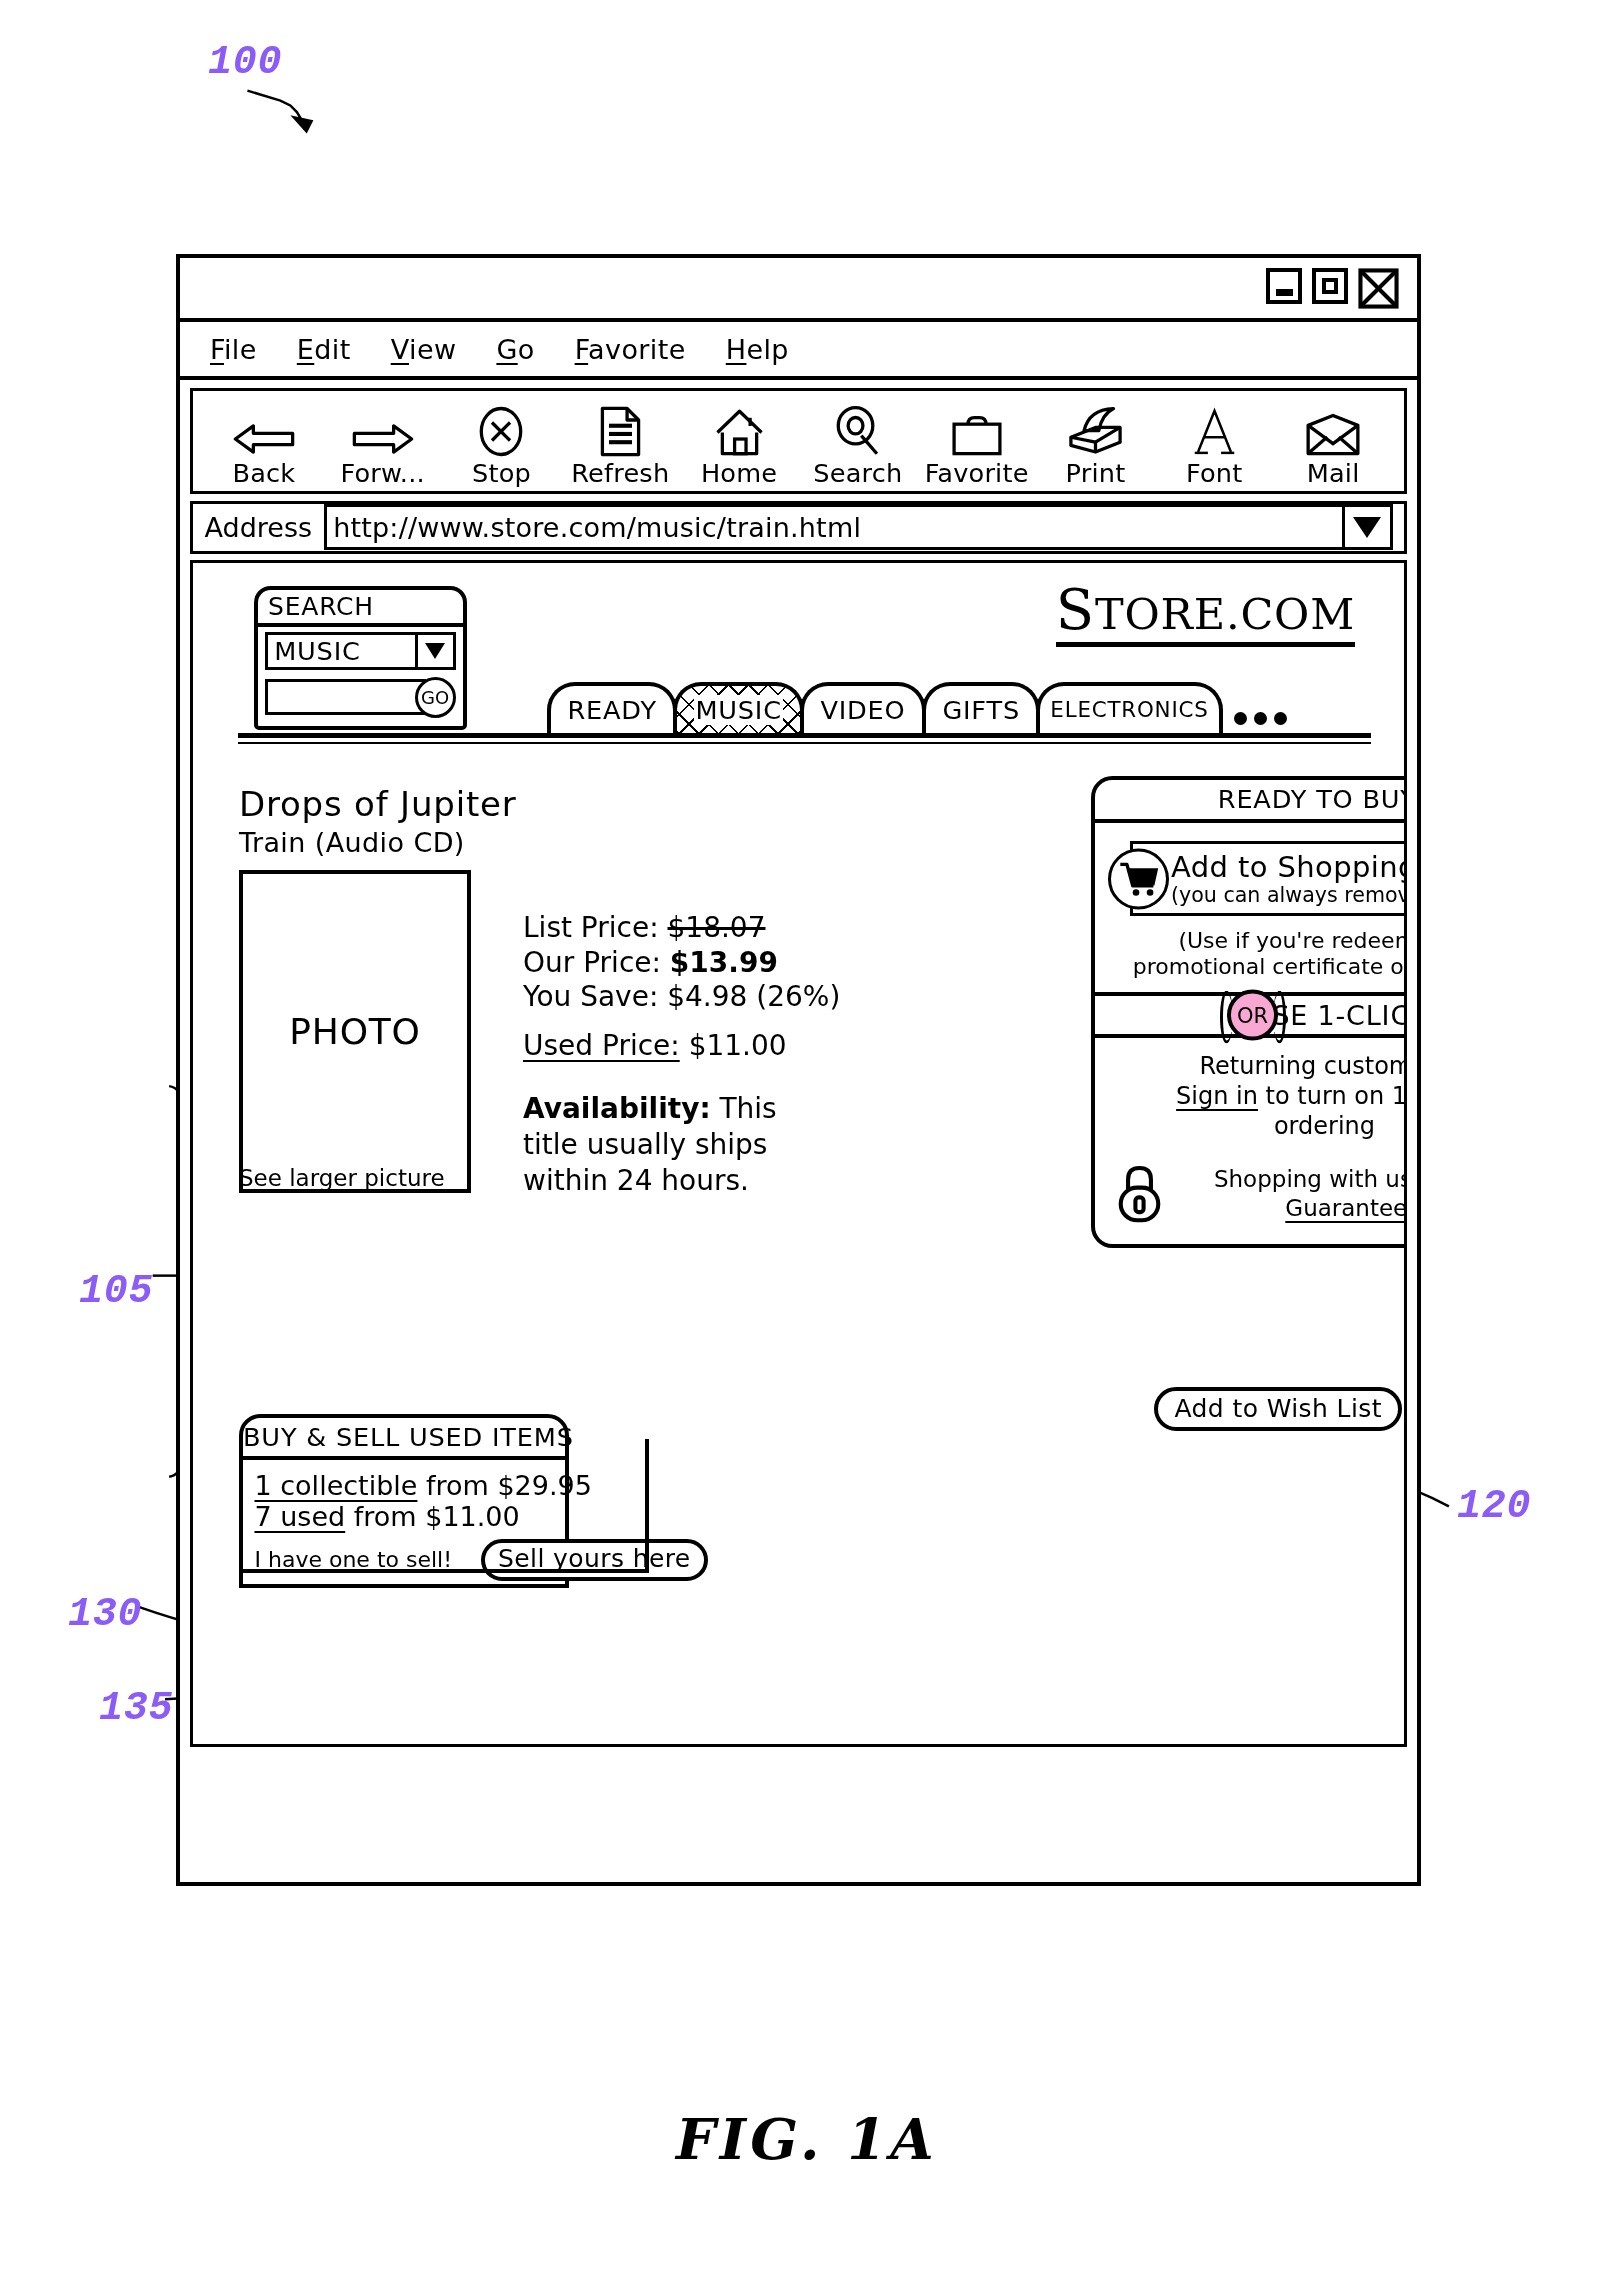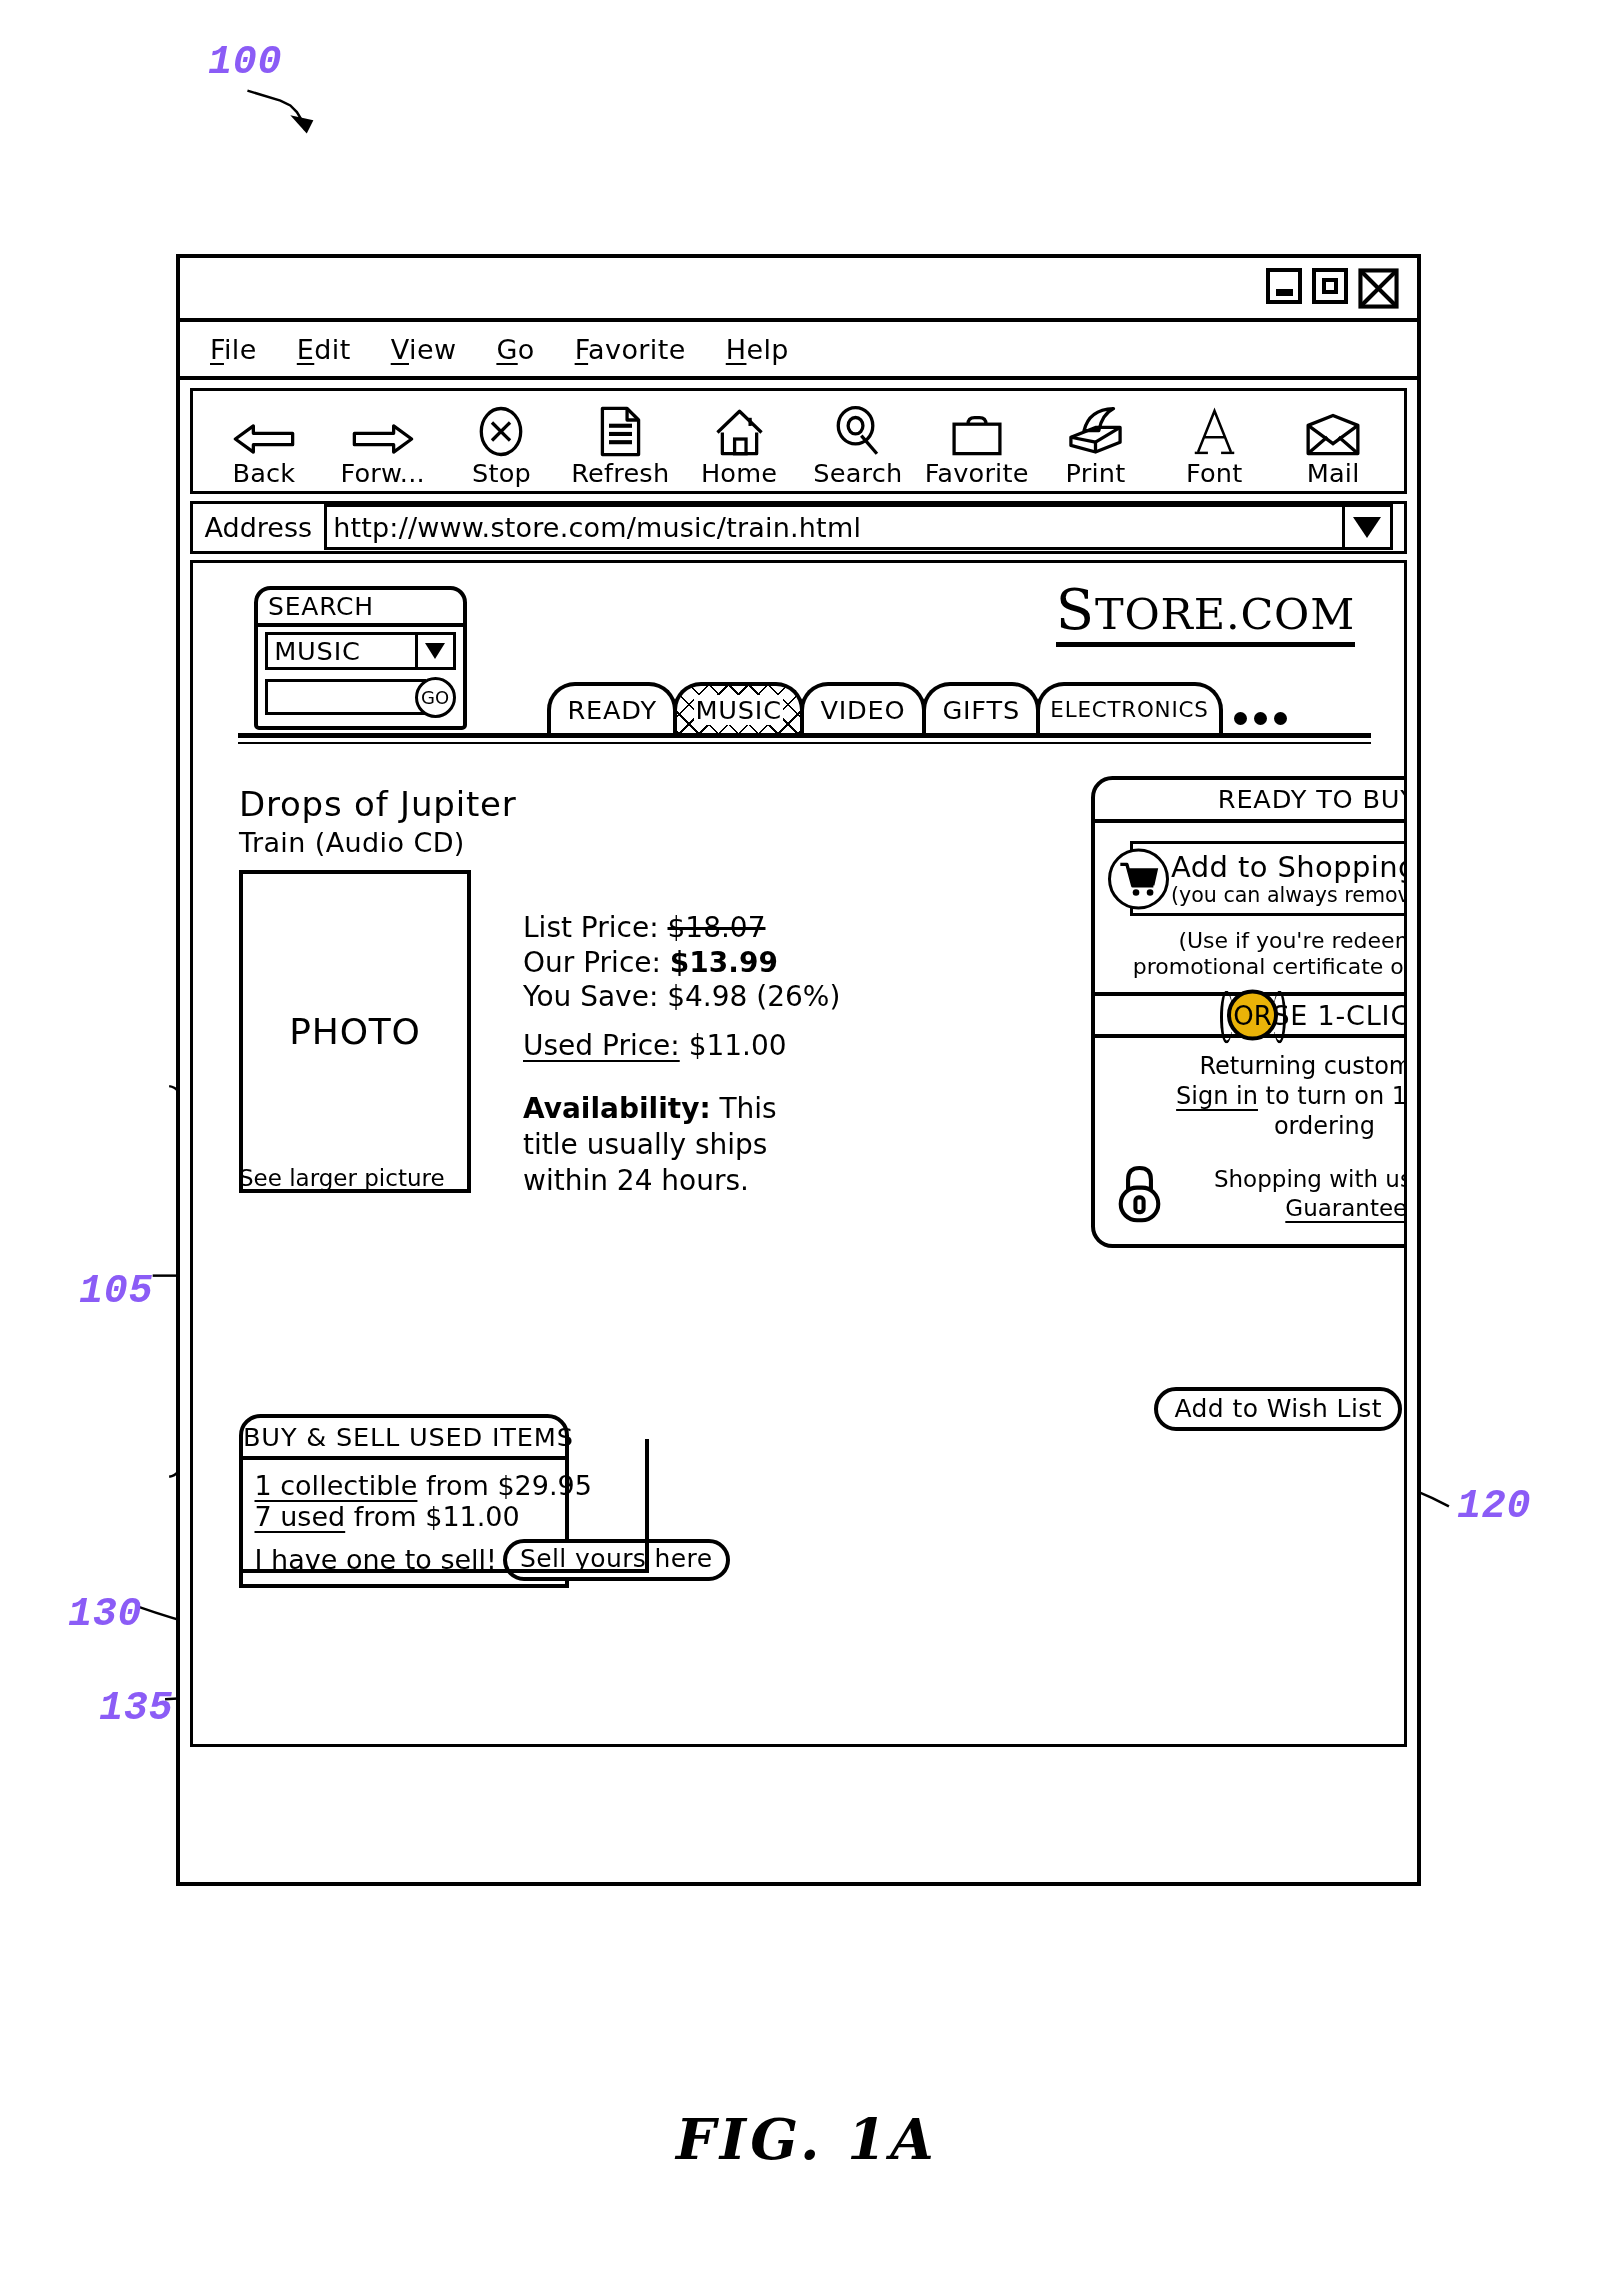--- a/index.html
+++ b/index.html
@@ -470,26 +470,26 @@
     white-space: nowrap;
     line-height: 1;
   }
   #or-badge {
     position: absolute;
     left: 132px; top: 50%;
     transform: translateY(-50%);
     width: 51px; height: 51px;
     border: 4.1px solid #000;
     border-radius: 50%;
-    background: #eab308;
+    background: #f9a8d4;
     display: flex;
     align-items: center;
     justify-content: center;
     box-sizing: border-box;
-    font-size: 26px;
+    font-size: 21px;
     letter-spacing: 0px;
   }
   #or-badge::before, #or-badge::after {
     content: "";
     position: absolute;
     top: -3.3px;
     width: 13px; height: 53px;
     border: 3.3px solid #000;
     box-sizing: border-box;
     border-radius: 50%;
@@ -558,21 +558,21 @@
     white-space: nowrap;
     line-height: 1.16;
   }
   #sell-row {
     position: absolute;
     left: 11.5px; top: 79px;
     display: flex;
     align-items: center;
     white-space: nowrap;
   }
-  #sell-prompt { font-size: 27px; margin-right: 6px; }
+  #sell-prompt { font-size: 22px; margin-right: 29px; }
   #sell-yours-here {
     border: 4.1px solid #000;
     border-radius: 23px;
     padding: 1.6px 13px 3.3px;
     font-size: 25px;
     background: #fff;
     letter-spacing: 0.4px;
   }
   
   #used-items-overlay {

